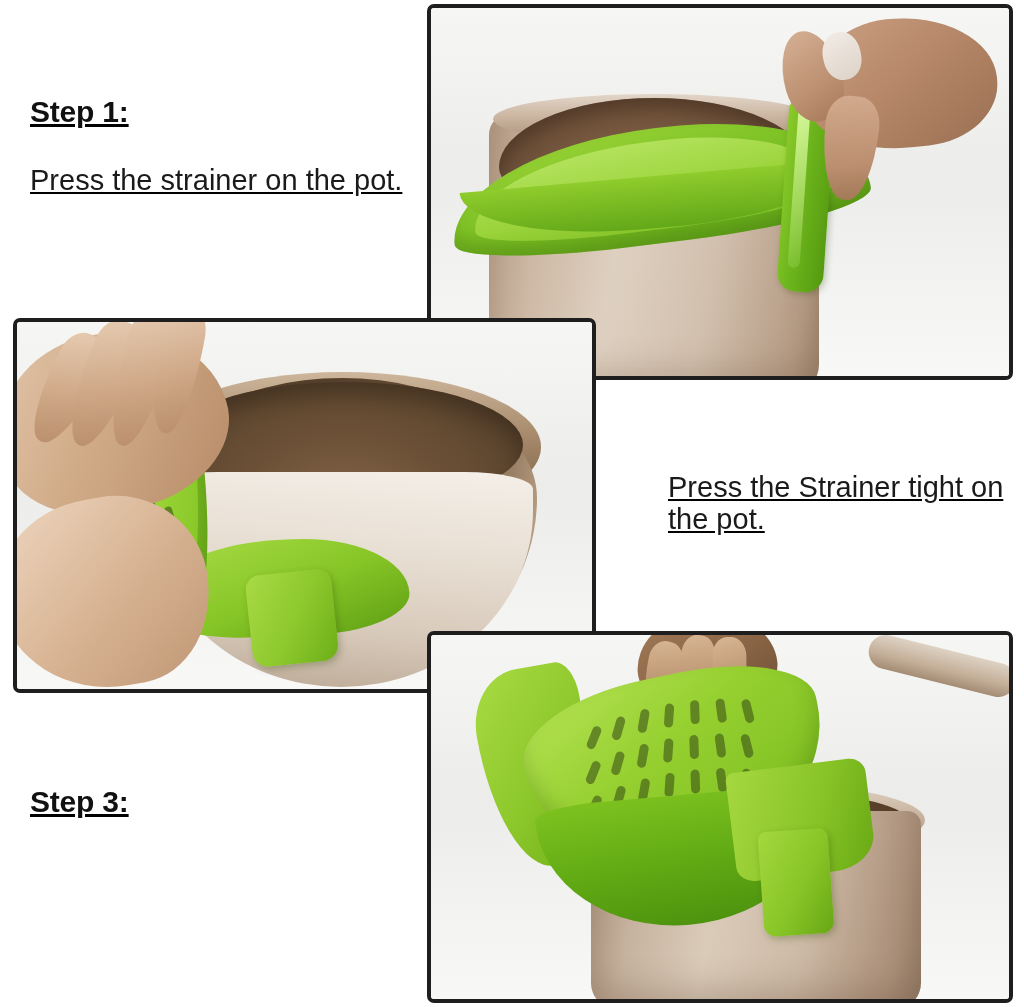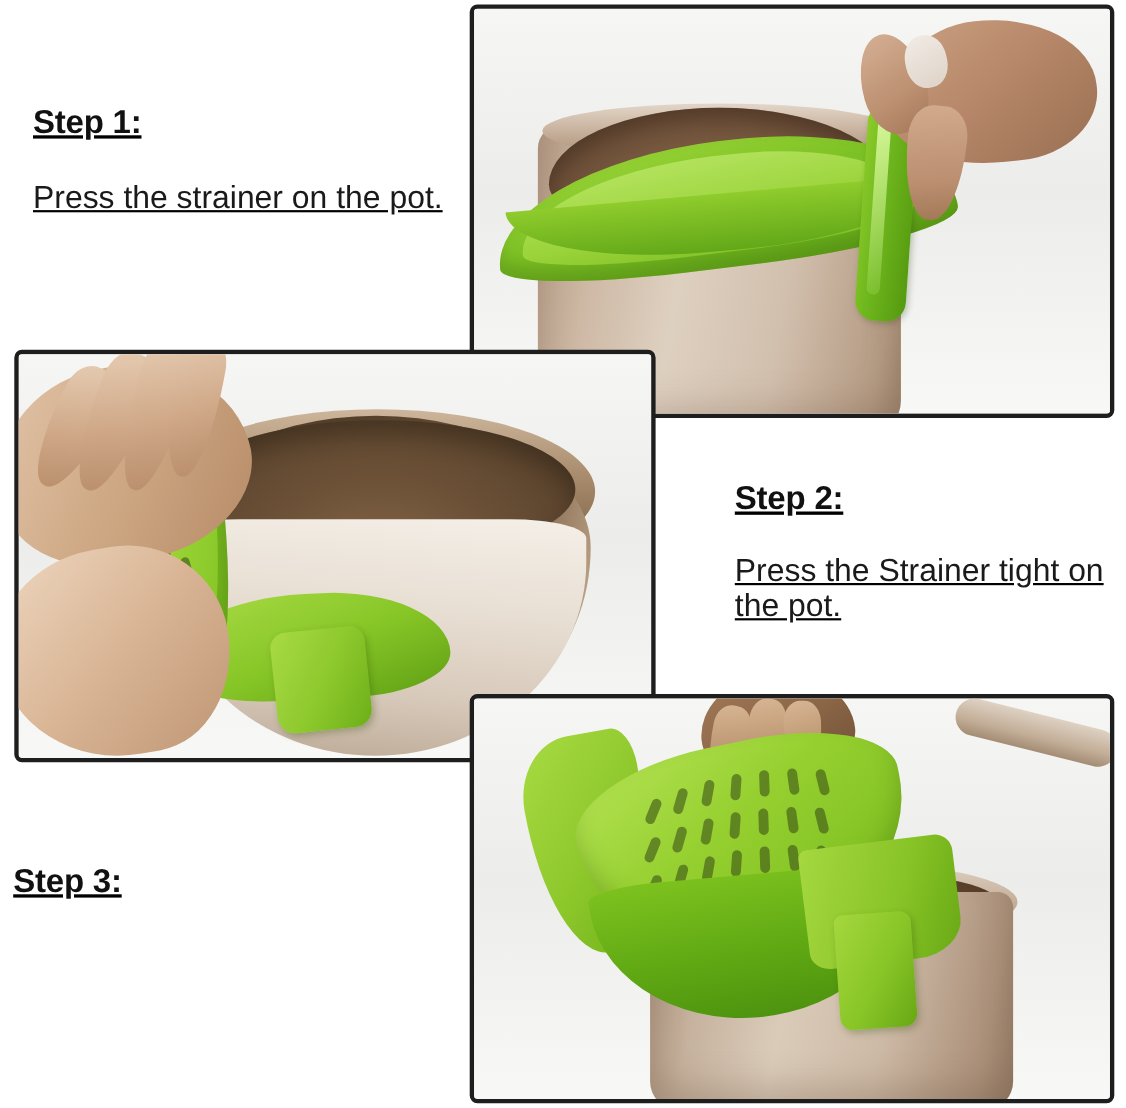--- a/index.html
+++ b/index.html
@@ -34,21 +34,21 @@
     font-weight: normal;
     color: #1a1a1a;
     line-height: 1.12;
   }
   #step1-block { left: 30px; top: 96px; width: 400px; }
   #step1-block .step-body { margin-top: 36px; white-space: nowrap; }
 
   #step2-block { left: 668px; top: 438px; width: 356px; }
   #step2-block .step-body { margin-top: 33px; }
 
-  #step3-block { left: 12px; top: 786px; width: 400px; }
+  #step3-block { left: 30px; top: 786px; width: 400px; }
   #step3-block .step-body { margin-top: 33px; }
 
   
   .photo-panel {
     position: absolute;
     border: 4px solid #1e1e1e;
     border-radius: 7px;
     background: #f4f4f2;
     overflow: hidden;
     box-sizing: border-box;
@@ -316,21 +316,20 @@
 <body>
 
 <div id="page">
 
   <div class="step-block" id="step1-block">
     <div class="step-heading">Step 1:</div>
     <div class="step-body">Press the strainer on the pot.</div>
   </div>
 
   <div class="step-block" id="step2-block">
-    <div class="step-heading">Step 2:</div>
     <div class="step-body">Press the Strainer tight on the pot.</div>
   </div>
 
   <div class="step-block" id="step3-block">
     <div class="step-heading">Step 3:</div>
   </div>
 
   <div class="photo-panel" id="panel-1">
     <div class="photo-stage">
       <div class="backdrop"></div>

